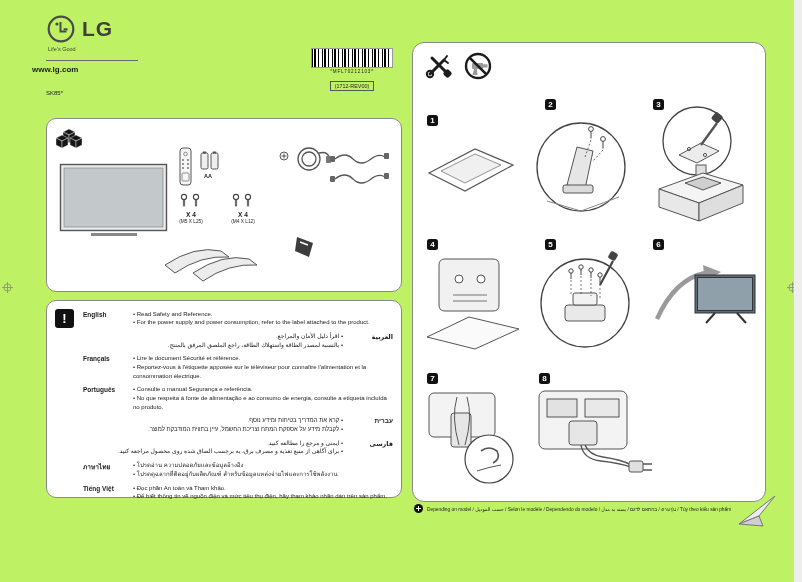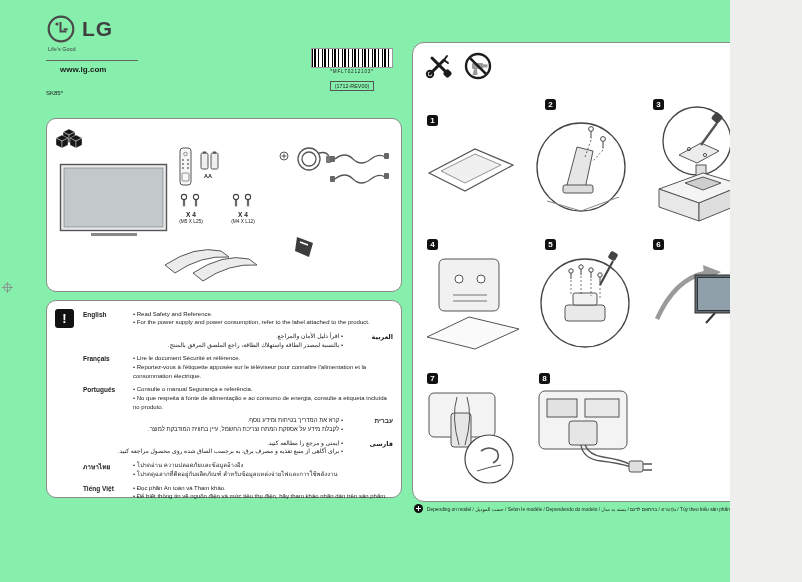--- a/index.html
+++ b/index.html
@@ -1,26 +1,26 @@
 <!DOCTYPE html>
 <html><head>
 <meta charset="utf-8">
 <style>
   html,body{margin:0;padding:0;}
   body{width:802px;height:582px;background:#eeeeec;font-family:"Liberation Sans","DejaVu Sans",sans-serif;color:#1c1c1c;}
-  #page{position:relative;width:730px;height:582px;background:#86efac;overflow:hidden;}
+  #page{position:relative;width:794px;height:582px;background:#bef264;overflow:hidden;}
   .abs{position:absolute;}
   .box{position:absolute;background:#fff;border:1.2px solid #8a8a8a;border-radius:10px;}
   svg{display:block;}
   
   .brand-row{left:46px;top:14px;display:flex;align-items:center;gap:6px;}
   .lg-text{font-size:21px;font-weight:bold;letter-spacing:1px;color:#3f3f3f;}
   .tagline{left:48px;top:46px;font-size:5.5px;color:#3f3f3f;}
   .brand-rule{left:46px;top:60px;width:92px;border-top:1px solid #666;}
-  .website{left:60px;top:65px;font-size:8px;font-weight:bold;}
+  .website{left:32px;top:65px;font-size:8px;font-weight:bold;}
   .model{left:46px;top:90px;font-size:6px;}
   
   .barcode-wrap{left:306px;top:48px;width:92px;text-align:center;}
   .bars{width:80px;height:18px;margin:0 auto;background:repeating-linear-gradient(90deg,#000 0 1px,#fff 1px 2px,#000 2px 4px,#fff 4px 6px,#000 6px 7px,#fff 7px 10px);border:0.5px solid #999;}
   .barcode-code{font-size:4.6px;letter-spacing:0.8px;margin-top:1px;}
   .barcode-rev{display:inline-block;font-size:5.4px;margin-top:3px;padding:1px 4px;border:0.8px solid #555;}
   
   #acc-box{left:46px;top:118px;width:354px;height:172px;}
   .acc-label-qty{font-size:6.5px;font-weight:bold;text-align:center;}
   .acc-label-size{font-size:4.8px;text-align:center;}

